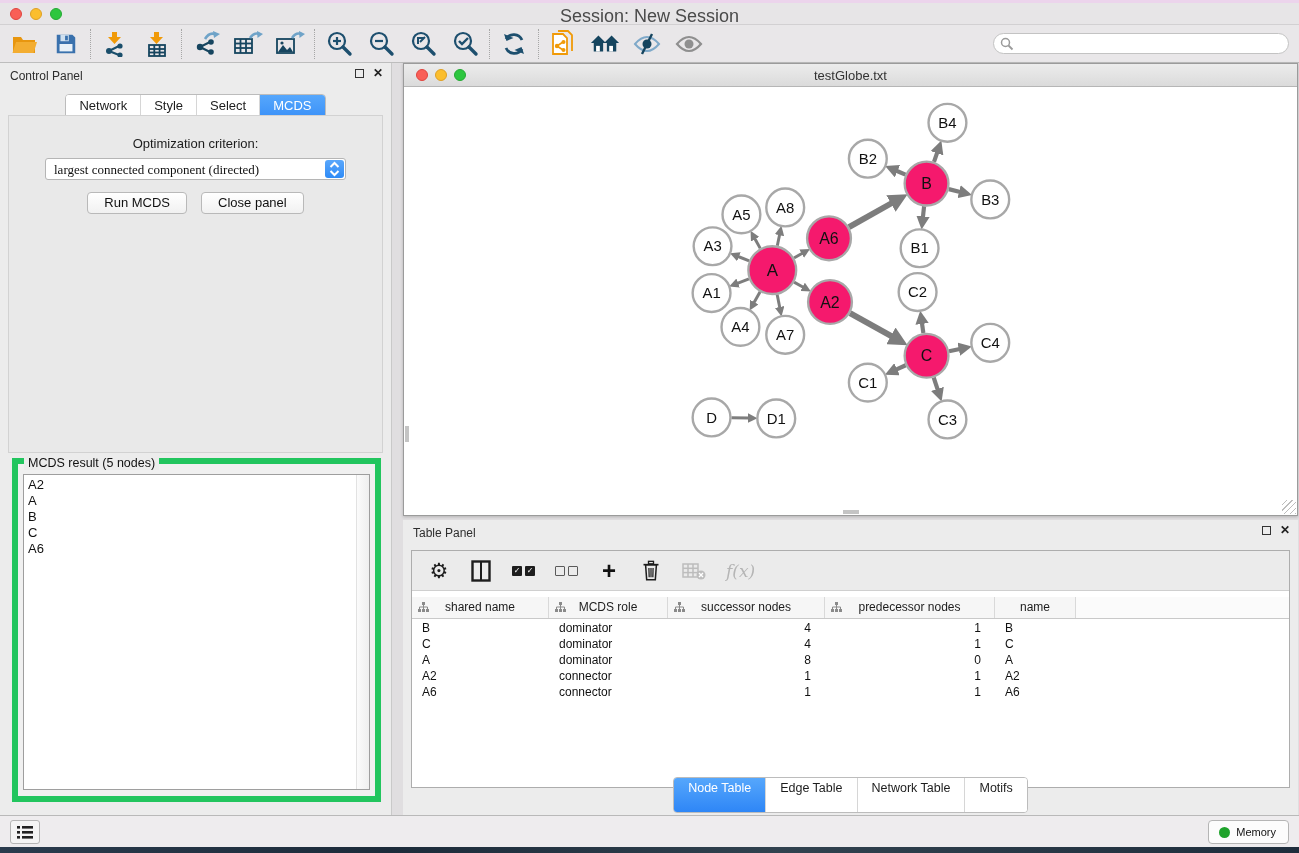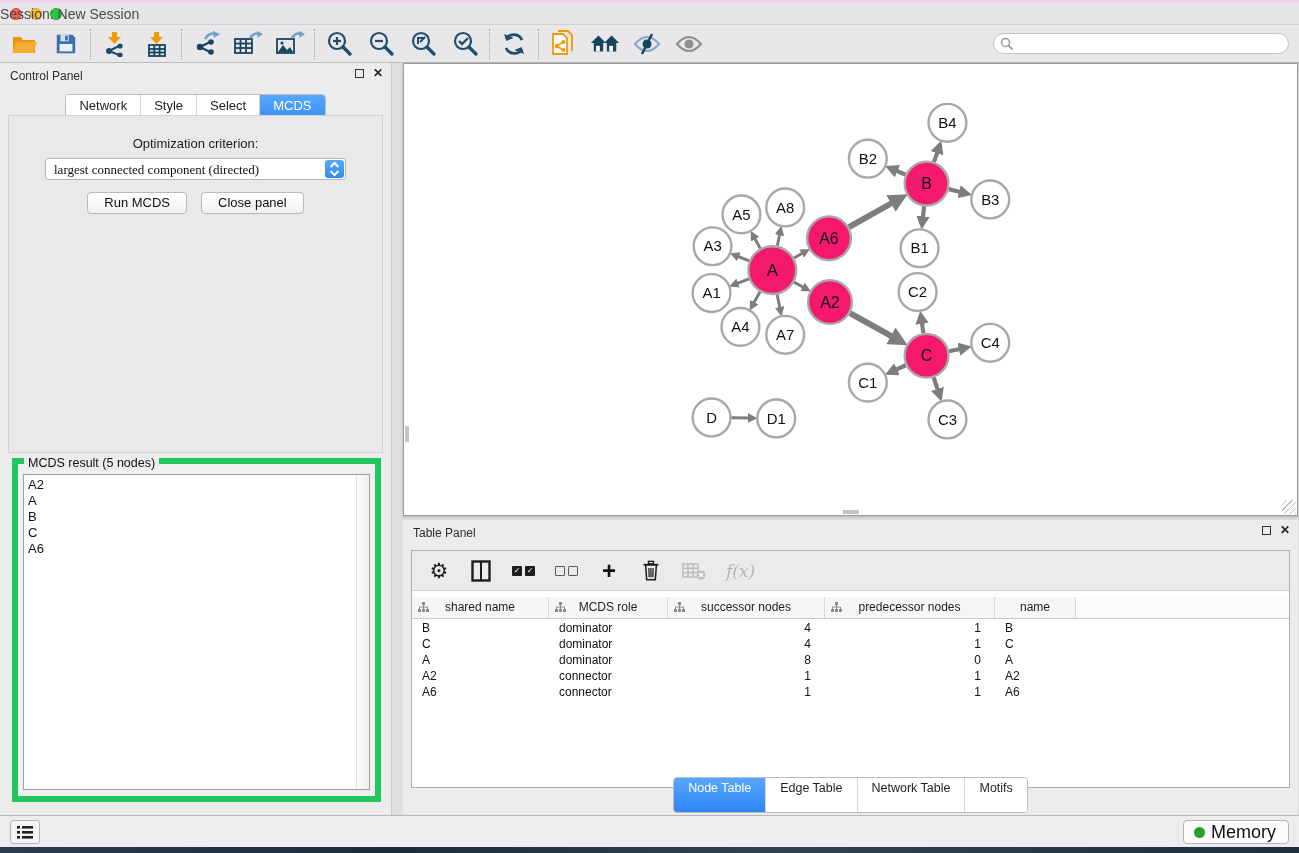--- a/index.html
+++ b/index.html
@@ -7,21 +7,21 @@
   .app { position:absolute; inset:0; background:#e4e2e4; }
 
   
   .top-accent { position:absolute; left:0; top:0; right:0; height:3px; background:#ecd4ec; }
   .titlebar { position:absolute; left:0; top:3px; right:0; height:22px; background:#e7e5e7; border-bottom:1px solid #d2d0d2; }
   .tl { position:absolute; width:12px; height:12px; border-radius:50%; top:5px; }
   .tl.red    { background:#f95f57; border:1px solid #e0443e; }
   .tl.yellow { background:#fbbe2e; border:1px solid #dfa023; }
   .tl.green  { background:#2dc63f; border:1px solid #24a934; }
   .titlebar .tl.red{left:10px} .titlebar .tl.yellow{left:30px} .titlebar .tl.green{left:50px}
-  .titlebar .title { position:absolute; left:0; right:0; top:3px; font-size:14px; color:#4a4a4a; }
+  .titlebar .title { position:absolute; left:0; right:0; top:3px; text-align:center; font-size:18px; color:#4a4a4a; }
 
   
   .toolbar { position:absolute; left:0; top:25px; right:0; height:38px; background:#e9e7e9; border-bottom:1px solid #bdbdbd; display:flex; align-items:center; }
   .tb-group { display:flex; align-items:center; height:30px; padding:0 9px; gap:12px; }
   .tb-group + .tb-group { border-left:1px dotted #a6a6a6; }
   .tb-btn { width:30px; height:28px; display:flex; align-items:center; justify-content:center; cursor:default; }
   .tb-btn svg { display:block; }
   .search-wrap { position:absolute; right:10px; top:8px; width:296px; height:21px; background:#fff; border:1px solid #c3c3c3; border-radius:11px; display:flex; align-items:center; padding-left:6px; }
   .search-wrap input { border:none; outline:none; flex:1; font-size:12px; background:transparent; padding-left:4px; font-family:"Liberation Sans",sans-serif; }
 
@@ -91,21 +91,21 @@
   .td-l { padding-left:10px; text-align:left; }
   .td-r { padding-right:14px; text-align:right; }
   .td-n { padding-left:10px; text-align:left; }
 
   .tp-tabs { position:absolute; left:0; right:0; bottom:2px; display:flex; justify-content:center; }
   .tp-tabs .seg .seg-tab { font-size:12.5px; padding:0 14px; }
 
   
   .statusbar { position:absolute; left:0; top:815px; right:0; height:32px; background:#eeecee; border-top:1px solid #b9b9b9; }
   .list-btn { position:absolute; left:10px; top:4px; width:30px; height:24px; background:#f4f4f4; border:1px solid #b5b5b5; border-radius:3px; display:flex; align-items:center; justify-content:center; }
-  .memory-btn { position:absolute; right:10px; top:4px; height:24px; padding:0 12px 0 10px; background:#fcfcfc; border:1px solid #b5b5b5; border-radius:4px; display:flex; align-items:center; gap:6px; font-size:18px; color:#111; }
+  .memory-btn { position:absolute; right:10px; top:4px; height:24px; padding:0 12px 0 10px; background:#fcfcfc; border:1px solid #b5b5b5; border-radius:4px; display:flex; align-items:center; gap:6px; font-size:11px; color:#111; }
   .memory-dot { width:11px; height:11px; border-radius:50%; background:#1fa32c; }
   .desktop-strip { position:absolute; left:0; top:847px; right:0; height:6px; background:linear-gradient(90deg,#2a3b4d,#1c2b3a 30%,#31424f 60%,#1e2d3c); }
 </style>
 </head>
 <body>
 
 <div class="app">
   <div class="top-accent"></div>
 
   <div class="titlebar">
@@ -323,20 +323,26 @@
           <div class="result-item">A</div>
           <div class="result-item">B</div>
           <div class="result-item">C</div>
           <div class="result-item">A6</div>
           <div class="result-scroll"></div>
         </div>
       </div>
     </div>
 
     <div class="net-window">
+      <div class="nw-titlebar">
+        <span class="tl red"></span>
+        <span class="tl yellow"></span>
+        <span class="tl green"></span>
+        <div class="nw-title">testGlobe.txt</div>
+      </div>
       <div class="nw-content">
         <svg viewBox="0 0 893 428" preserveAspectRatio="xMinYMin meet">
             <defs>
               <marker id="arrowhead" viewBox="0 0 6 6" refX="0.5" refY="3" markerWidth="3.2" markerHeight="3.2" orient="auto">
                 <path d="M0,0 L6,3 L0,6 z" fill="#7D7D7D"></path>
               </marker>
             </defs>
             <line x1="345.6075678401552" y1="191.82009737174477" x2="333.91881483310806" y2="196.2273321121068" stroke="#7D7D7D" stroke-width="3" marker-end="url(#arrowhead)"></line>
             <line x1="345.7880827278685" y1="173.7152330911474" x2="334.7188043375217" y2="169.28752173500868" stroke="#7D7D7D" stroke-width="3" marker-end="url(#arrowhead)"></line>
             <line x1="356.761631082309" y1="204.79959463463703" x2="350.5601127608016" y2="215.84604914482216" stroke="#7D7D7D" stroke-width="3" marker-end="url(#arrowhead)"></line>

